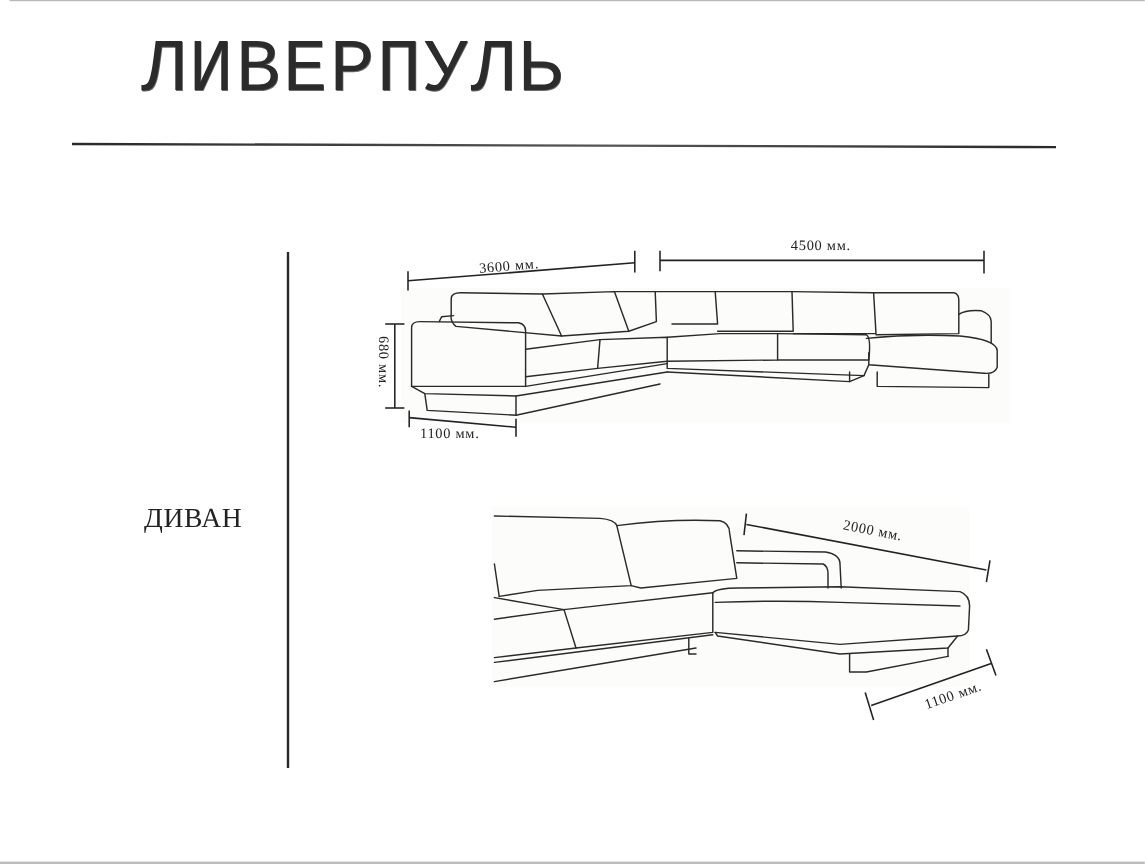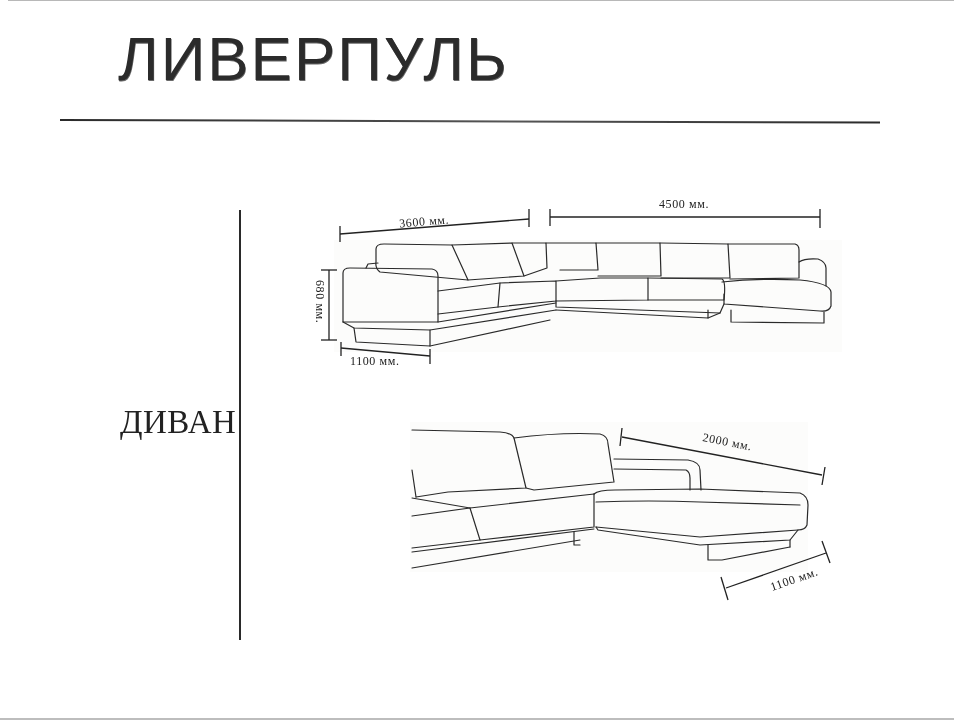--- a/index.html
+++ b/index.html
@@ -20,21 +20,21 @@
       background: #b8b8b8;
     }
     .page-border-bottom {
       position: absolute; left: 0; top: 718px; width: 954px; height: 2px;
       background: #bdbdbd;
     }
     .title {
       position: absolute;
       left: 118px;
       top: 28px;
-      font-family: Liberation Sans, sans-serif;
+      font-family: Liberation Mono, monospace;
       font-size: 62px;
       letter-spacing: 2px;
       color: #2b2b2b;
       line-height: 1;
       margin: 0;
       font-weight: normal;
       text-shadow: 0.5px 0.5px 0 #6a6a6a;
     }
     .title-rule {
       position: absolute;
@@ -42,23 +42,23 @@
       top: 119px;
       width: 820px;
       height: 2px;
       background: linear-gradient(to right, #2a2a2a 0%, #555 55%, #2a2a2a 100%);
       transform: rotate(0.18deg);
       transform-origin: left center;
     }
     .side-label {
       position: absolute;
       left: 120px;
-      top: 406px;
+      top: 420px;
       font-family: "Liberation Serif", "DejaVu Serif", serif;
-      font-size: 33px;
+      font-size: 23px;
       color: #222;
       line-height: 1;
       letter-spacing: 0.5px;
     }
     .vertical-rule {
       position: absolute;
       left: 239px;
       top: 210px;
       width: 2px;
       height: 430px;

